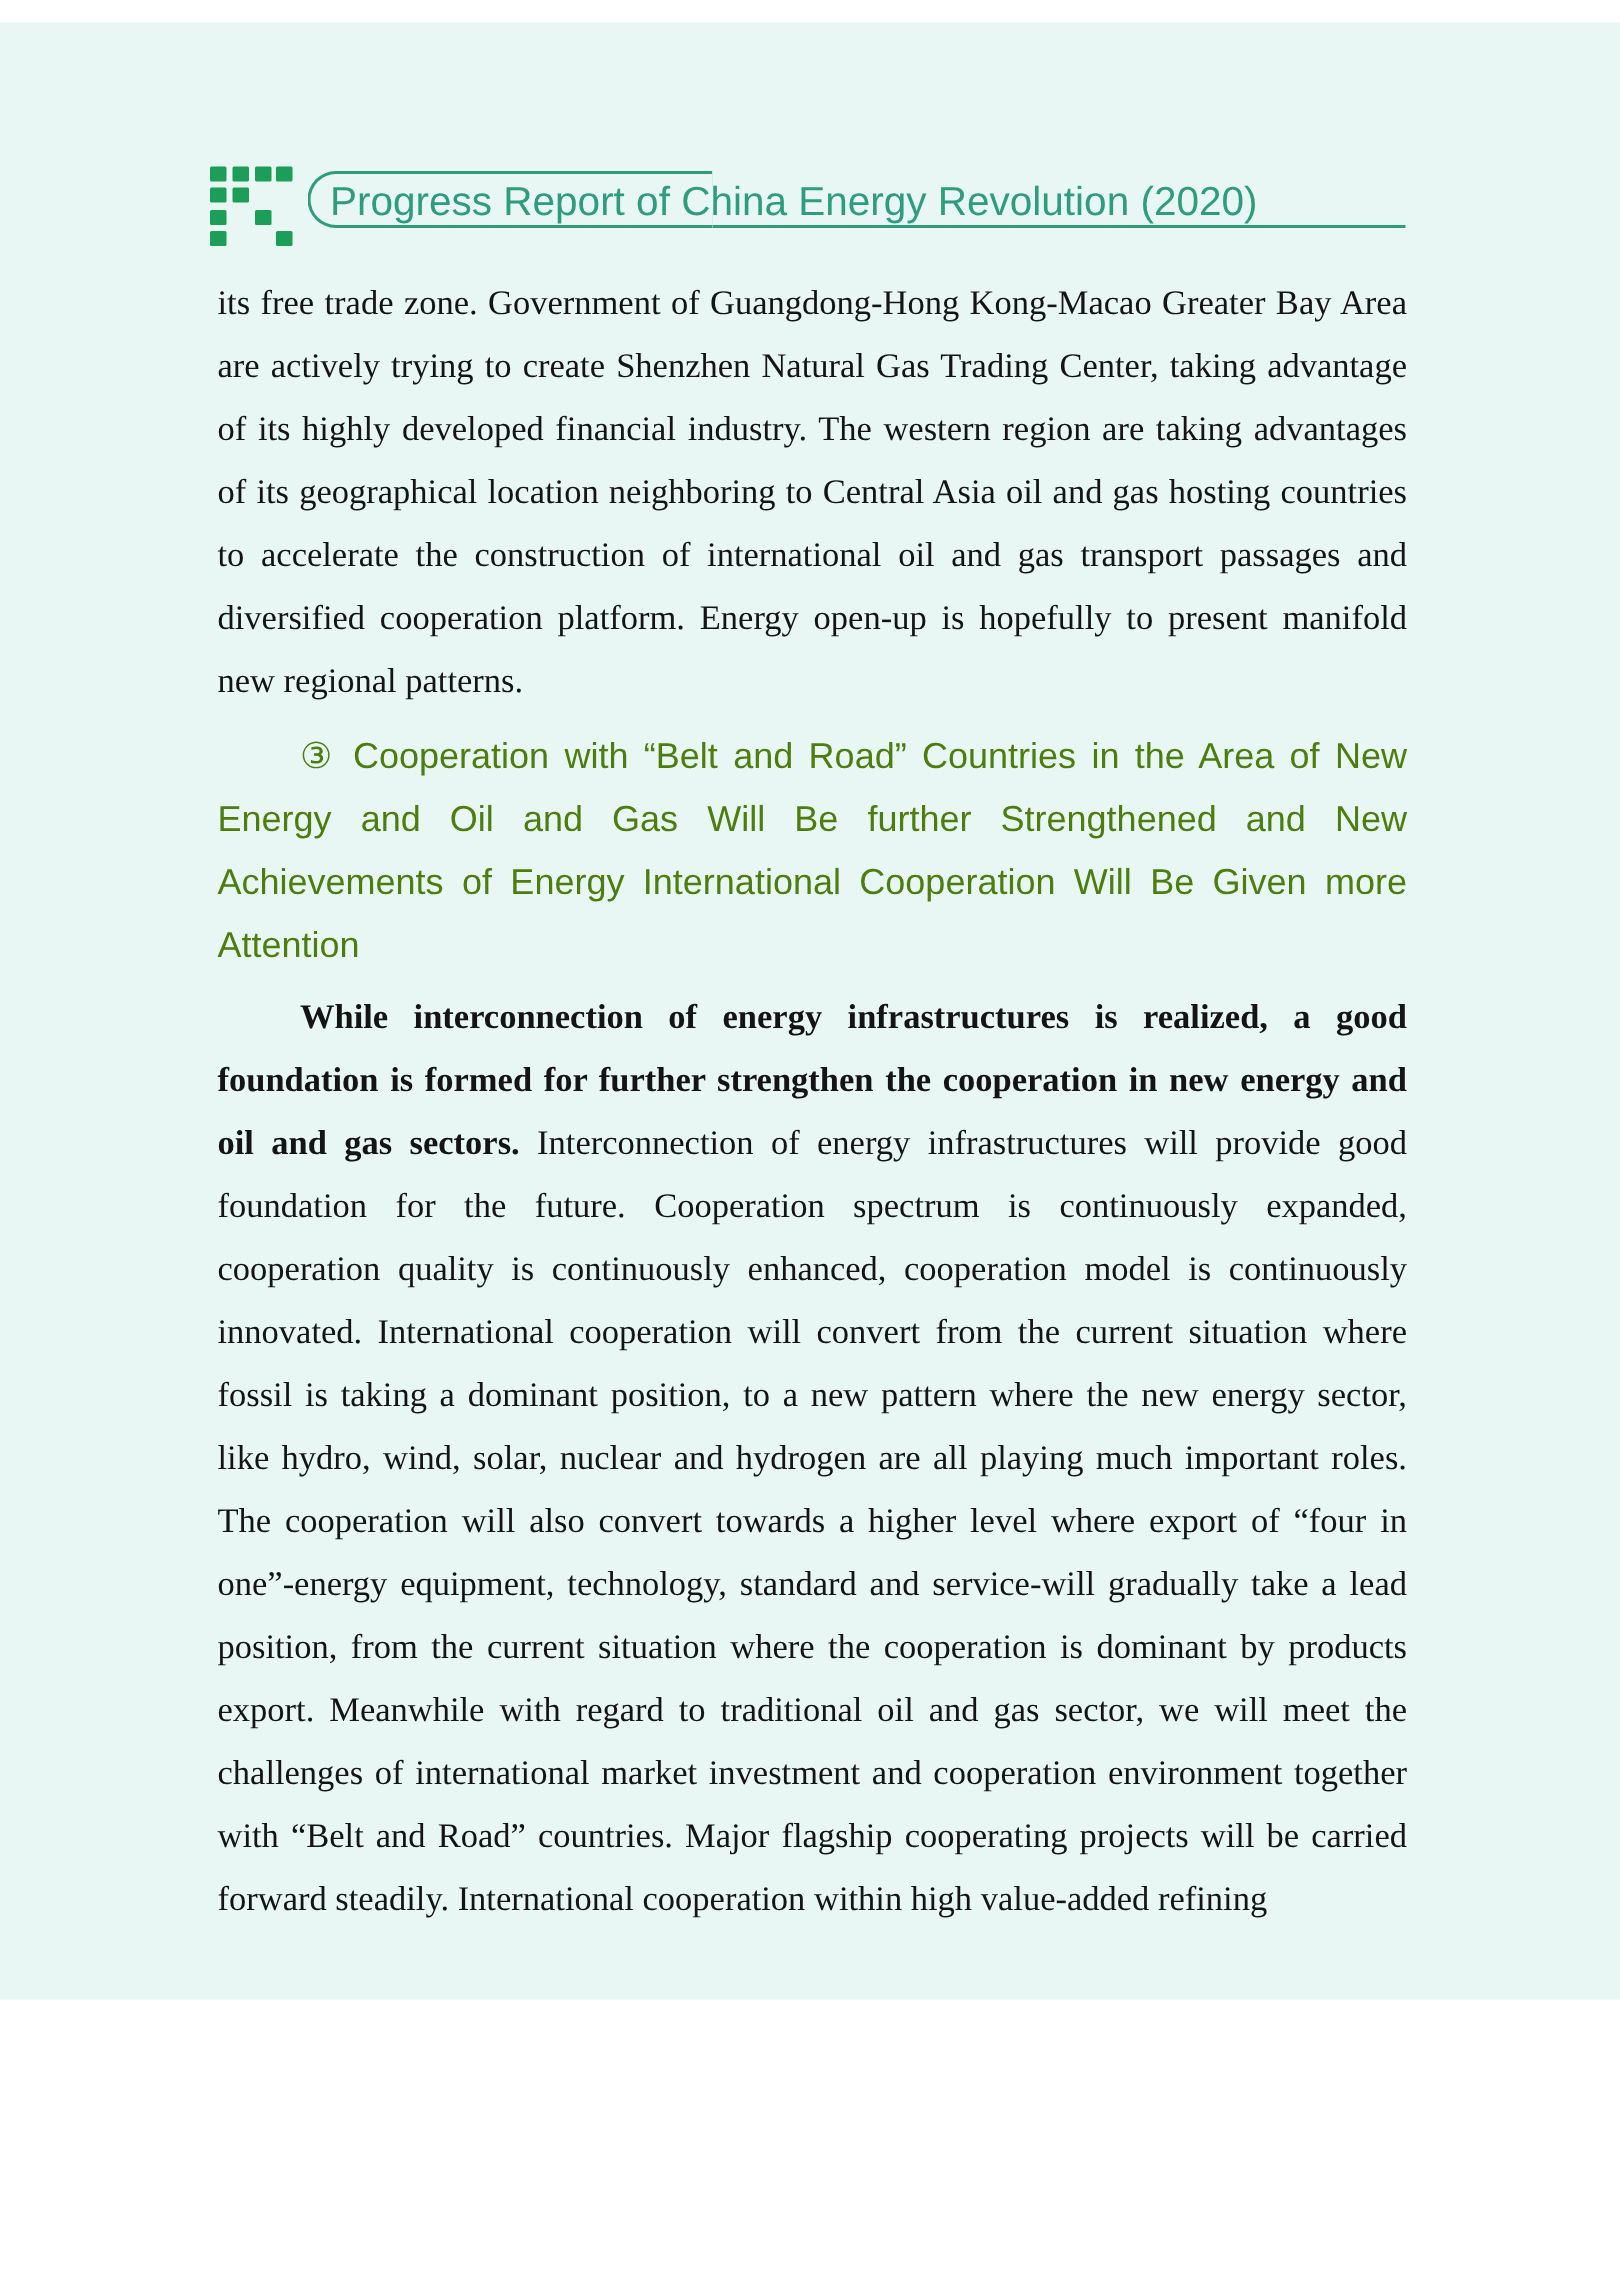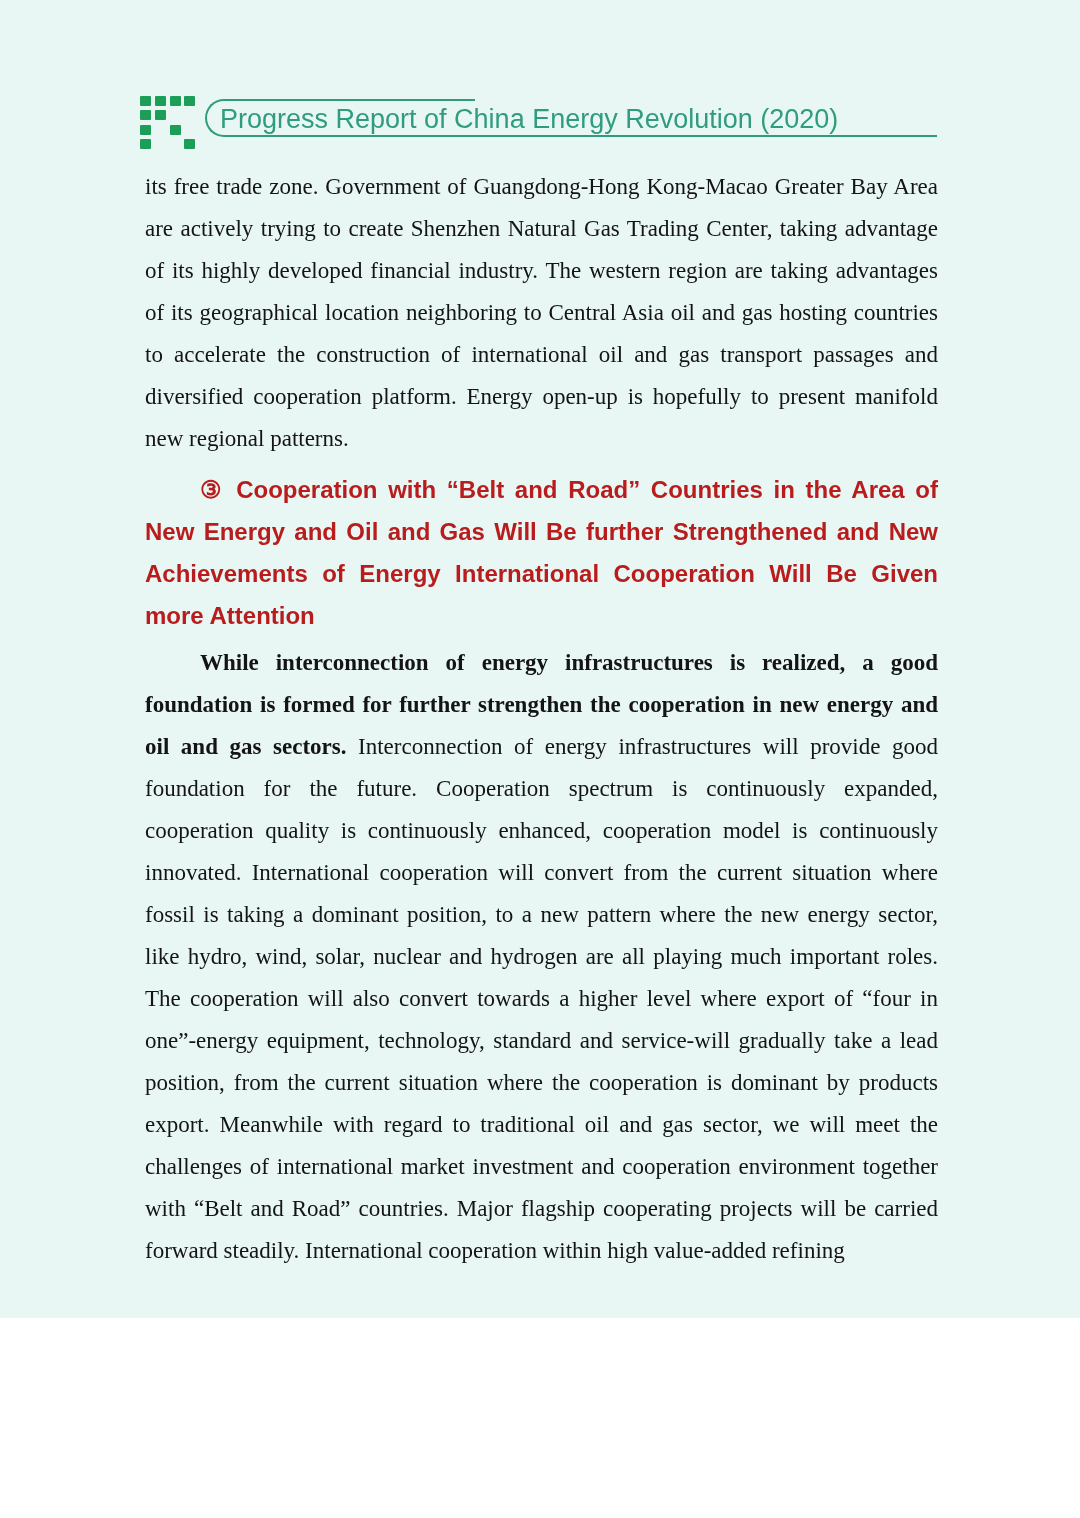--- a/index.html
+++ b/index.html
@@ -2,20 +2,21 @@
 <html><head>
 <meta charset="utf-8">
 <style>
   html,body{margin:0;padding:0;}
   .page{
     position:relative;
     width:1080px;height:1318px;
     background:#e8f7f4;
     overflow:hidden;
     font-family:"Liberation Serif", serif;
+    margin-top:15px;
   }
 
   
   .logo{
     position:absolute;left:140px;top:96px;
     width:56px;height:54px;
     display:grid;
     grid-template-columns:repeat(4,1fr);
     grid-template-rows:repeat(4,1fr);
     gap:3px;
@@ -51,23 +52,23 @@
   }
   .content p, .content h2{margin:0;padding:0;}
   .serif{
     font-family:Liberation Serif, serif;
     font-size:23px;line-height:42px;
     text-align:justify;text-justify:inter-word;
   }
   .indent{text-indent:55px;}
   .heading{
     font-family:"Liberation Sans", sans-serif;
-    font-weight:bold;
+    font-weight:normal;
     font-size:24px;line-height:42px;
-    color:#b91c1c;
+    color:#4d7c0f;
     text-align:justify;text-justify:inter-word;
     text-indent:55px;
     margin-top:9px !important;
     margin-bottom:5px !important;
   }
   .serif strong{font-weight:bold;}
 
   
   .pageno{
     position:absolute;left:147px;top:1414px;

